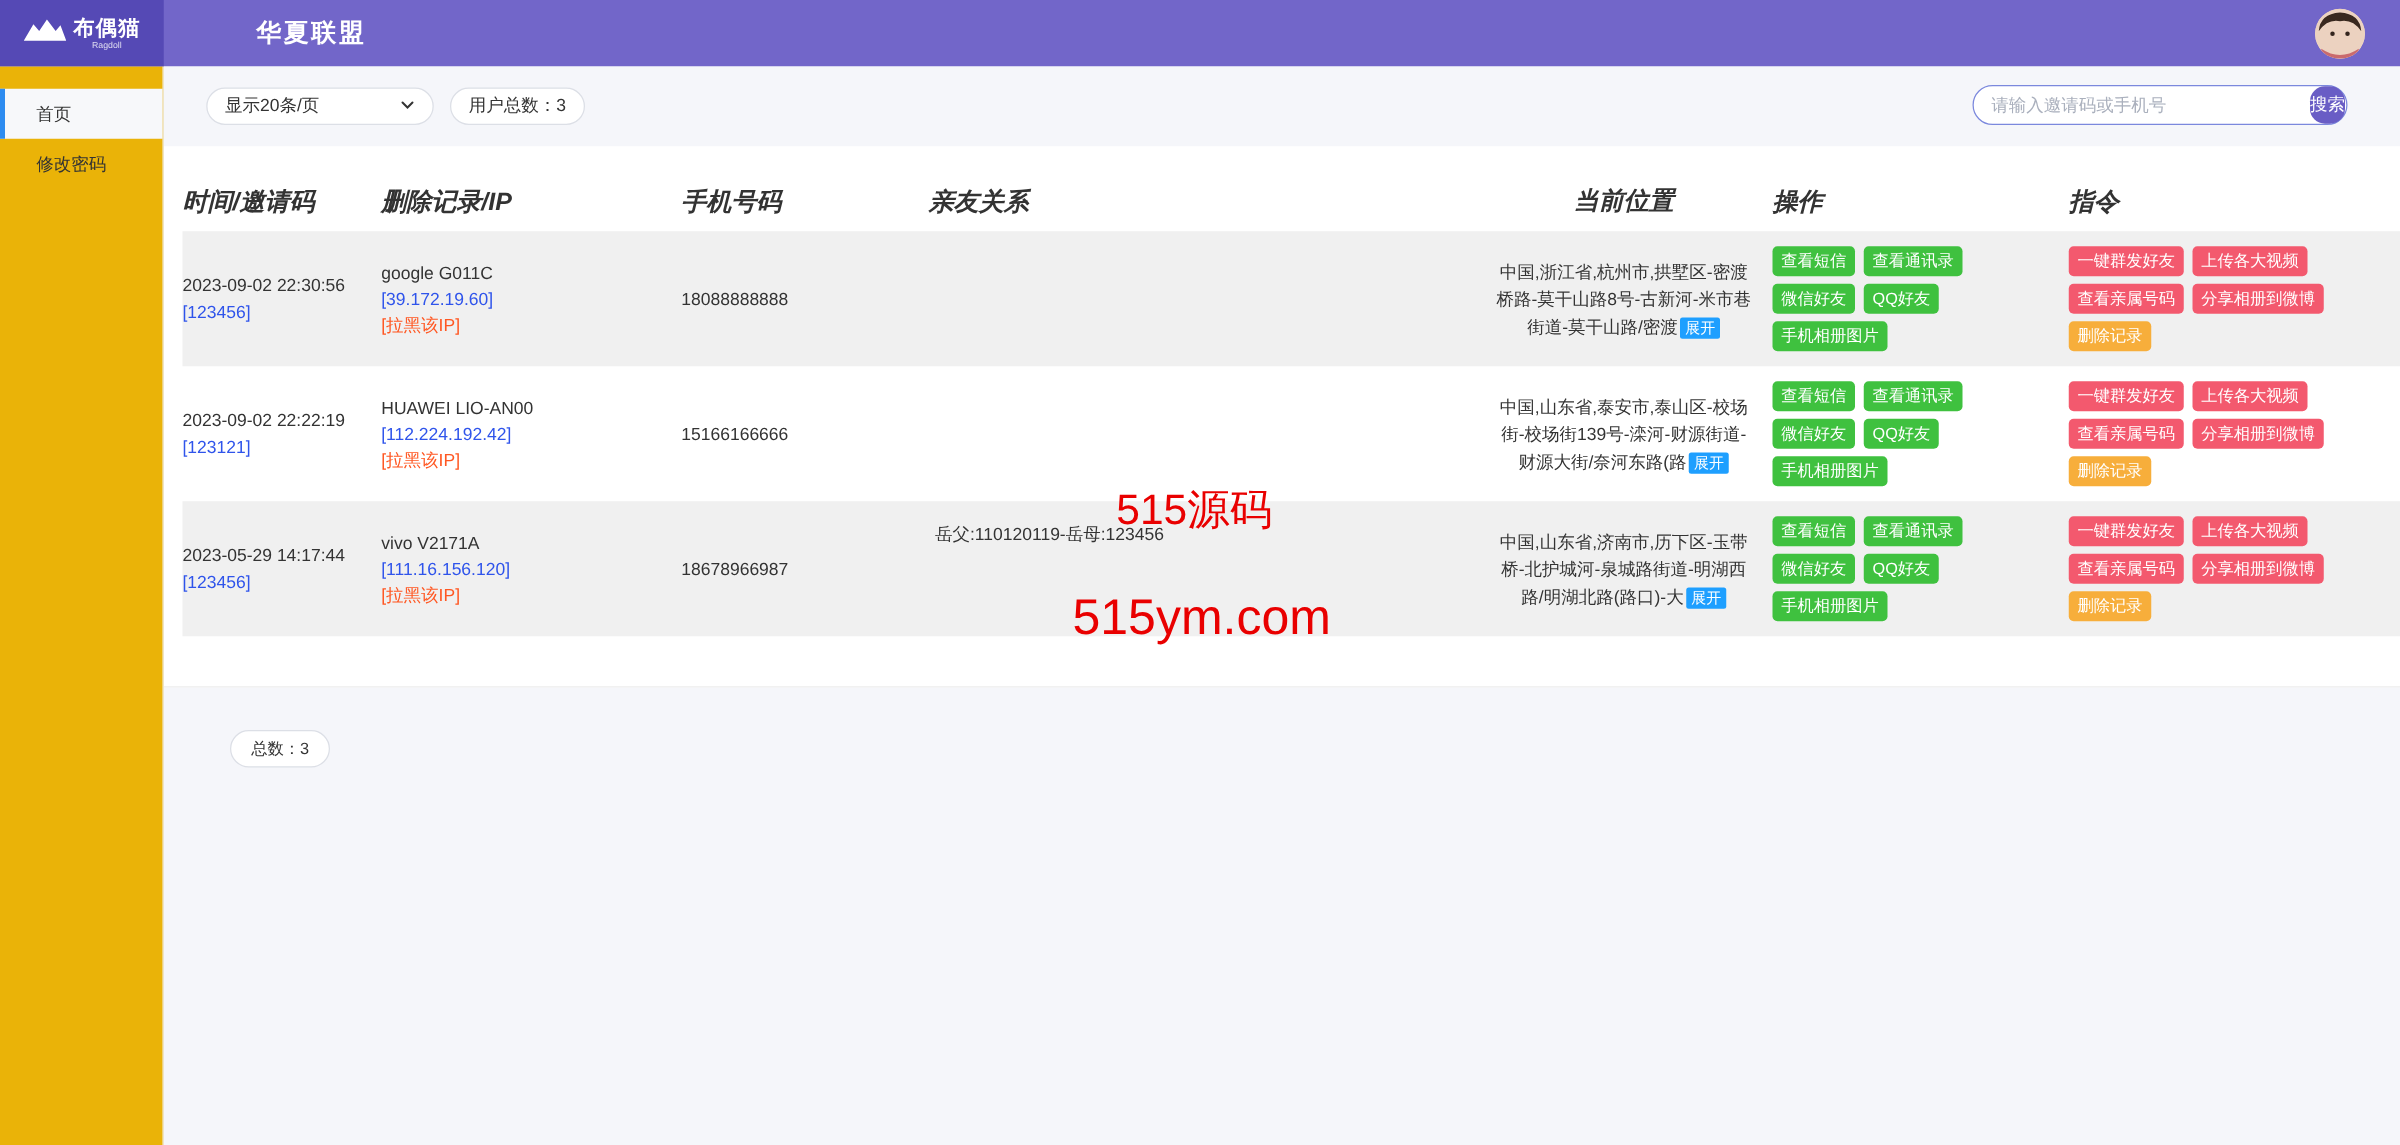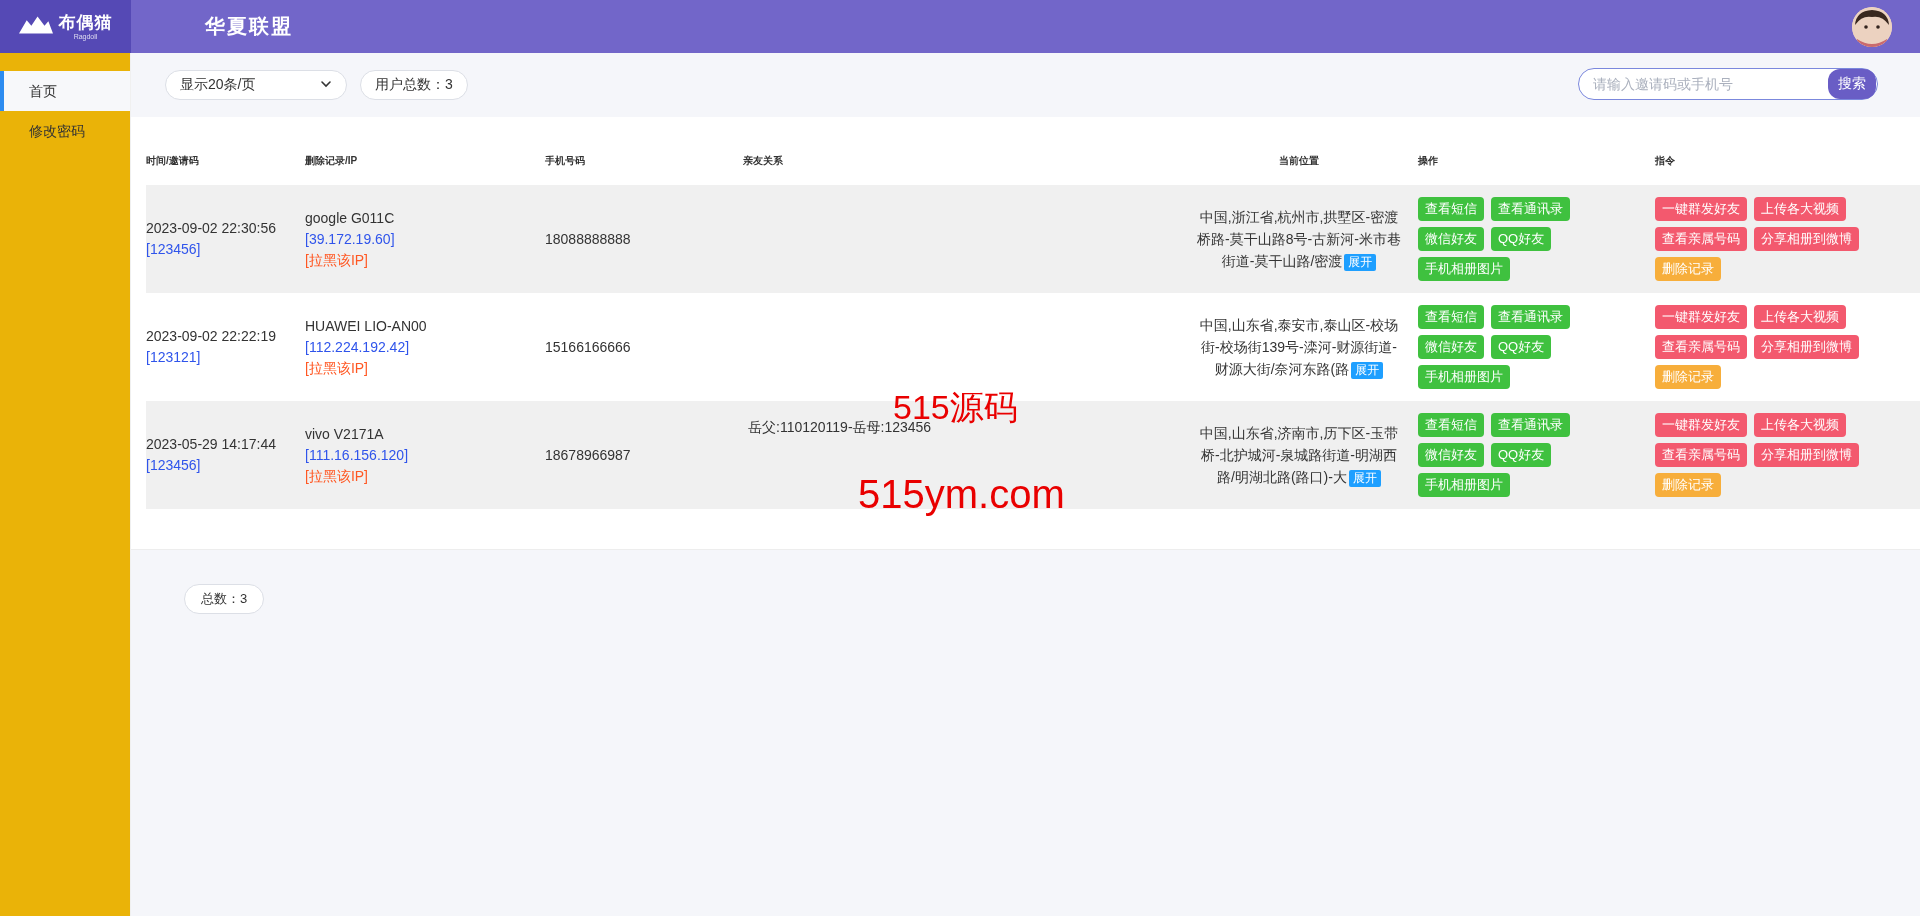--- a/index.html
+++ b/index.html
@@ -34,31 +34,31 @@
   .pill { height:30px; border:1px solid #dcdfe6; border-radius:16px; background:#fff;
     display:flex; align-items:center; font-size:14px; color:#333; padding:0 14px;}
   .select-pill { width:182px; justify-content:space-between; cursor:pointer;}
   .select-pill svg { width:12px; height:12px; }
   .badge-pill { margin-left:13px; }
   .search-wrap { position:absolute; right:42px; top:15px; width:300px; height:32px;
     border:1px solid #7b88dd; border-radius:16px; background:#fff; display:flex; align-items:center;}
   .search-input { flex:1; border:none; outline:none; background:transparent; font-size:14px;
     padding:0 14px; color:#333; font-family:inherit;}
   .search-input::placeholder { color:#aab0bd; }
-  .search-btn { width:48px; height:30px; border:none; border-radius:12px; margin-right:1px;
+  .search-btn { width:28px; height:30px; border:none; border-radius:12px; margin-right:1px;
     background:var(--search-btn,#695dc5); color:#fff; font-size:14px; cursor:pointer; font-family:inherit;}
   
   .card { background:#fff; width:1789px; padding:20px 0 40px 0; border-bottom:1px solid #ededed;}
   .table { padding-left:15px; }
   .trow, .thead {
     display:grid;
     grid-template-columns:159px 240px 198px 437px 238px 237px 234px;
     align-items:center;
   }
-  .thead { height:48px; font-weight:bold; font-size:10px; color:#333;}
+  .thead { height:48px; font-weight:bold; font-size:20px; color:#333;font-style:italic;}
   .thead .c5 { text-align:center; }
   .trow { min-height:108px; font-size:14px; }
   .trow.stripe { background:var(--stripe-gray,#f0f0f0); }
   .cell { line-height:21px; }
   .c1 div { color:#333; }
   .blue-link { color:var(--link-blue,#2f54eb); text-decoration:none; display:block; cursor:pointer;}
   .orange-link { color:var(--blacklist-orange,#ff5722); text-decoration:none; display:block; cursor:pointer;}
   .c4 { align-self:start; padding:16px 0 0 5px; }
   .c5 { text-align:center; padding:0 16px; word-break:break-all; line-height:22px;}
   .expand-tag { display:inline-block; background:var(--expand-blue,#1e9fff); color:#fff;

